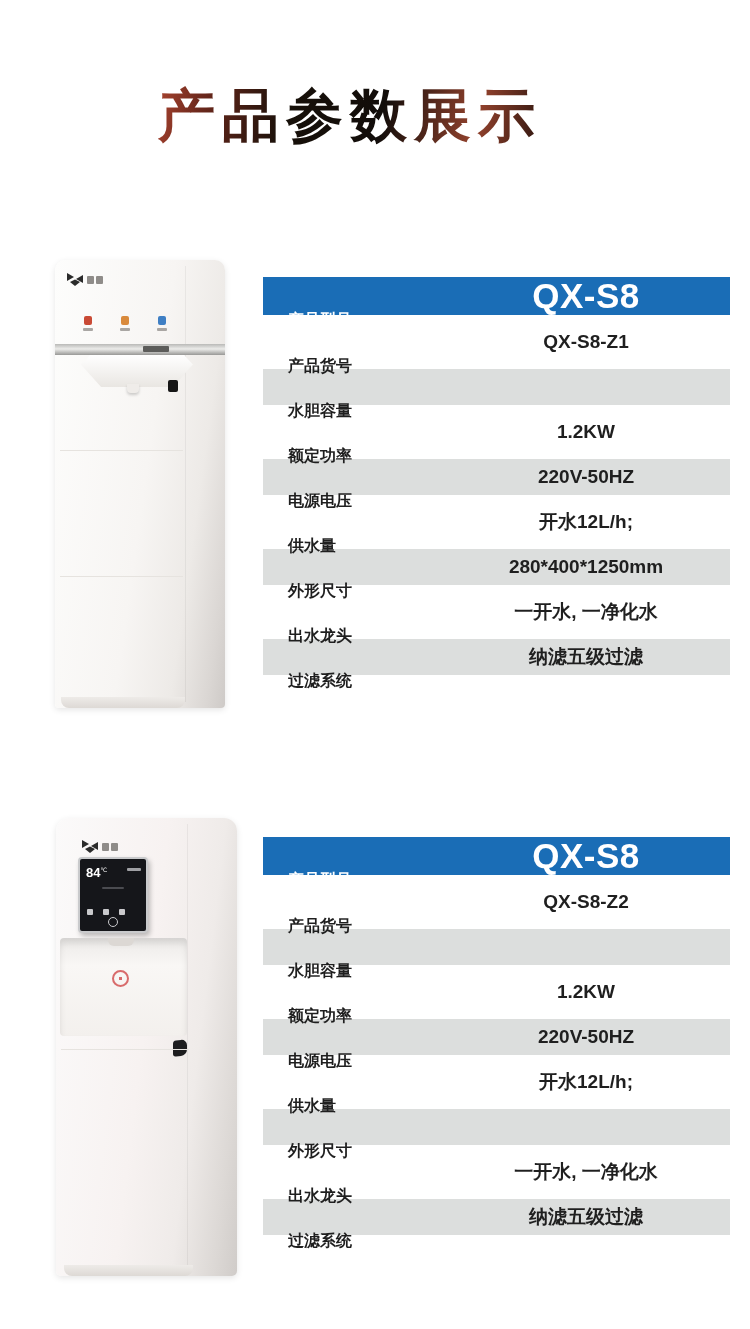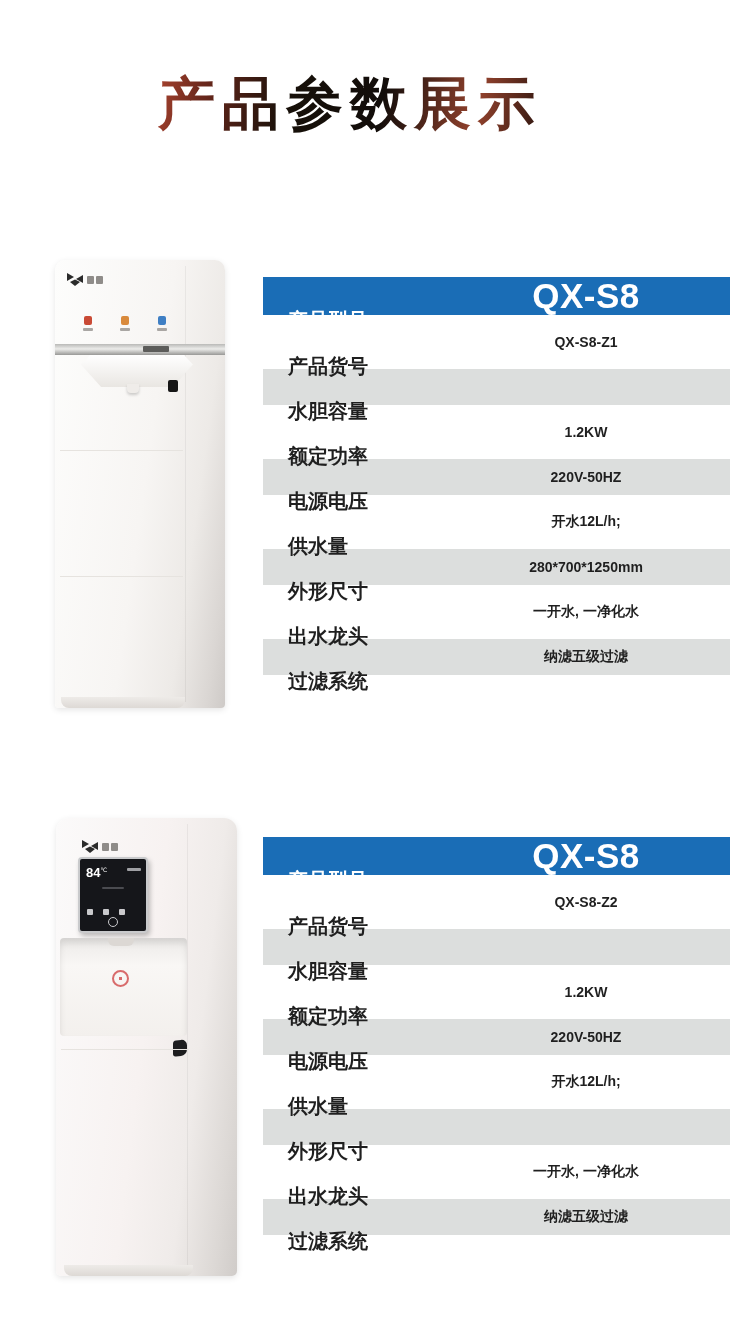--- a/index.html
+++ b/index.html
@@ -2,39 +2,39 @@
 <html><head>
 <meta charset="utf-8">
 <style>
   html,body{margin:0;padding:0;background:#ffffff;}
   .page{
     position:relative;width:750px;height:1329px;background:#ffffff;overflow:hidden;
     font-family:"Liberation Sans","DejaVu Sans",sans-serif;
   }
   
   .page-title{
-    position:absolute;left:158px;top:66px;margin:0;
+    position:absolute;left:158px;top:78px;margin:0;
     font-size:57px;font-weight:800;letter-spacing:7px;color:#3c1a13;
     background:linear-gradient(100deg,#a8432f 0%,#6b281c 12%,#171009 34%,#120d0a 58%,#93422d 82%,#2a140e 100%);
     -webkit-background-clip:text;background-clip:text;-webkit-text-fill-color:transparent;
     white-space:nowrap;
   }
   
   .section{position:absolute;left:0;width:750px;}
   #sec1{top:255px;height:460px;}
   #sec2{top:813px;height:472px;}
   
   .spec-table{position:absolute;left:263px;width:467px;}
   #sec1 .spec-table{top:22px;}
   #sec2 .spec-table{top:24px;}
   .spec-row{display:flex;align-items:center;height:36px;margin-bottom:9px;}
   .spec-row.gray{background:#dcdedd;}
   .spec-row.head{background:#1a6db6;height:38px;}
-  .spec-label{width:154px;padding-left:25px;font-size:20px;font-weight:700;color:#1f1f1f;white-space:nowrap;margin-top:48px;}
-  .spec-value{flex:1;text-align:center;font-size:14px;font-weight:700;color:#1f1f1f;white-space:nowrap;}
+  .spec-label{width:154px;padding-left:25px;font-size:16px;font-weight:700;color:#1f1f1f;white-space:nowrap;margin-top:48px;}
+  .spec-value{flex:1;text-align:center;font-size:19px;font-weight:700;color:#1f1f1f;white-space:nowrap;}
   .spec-row.head .spec-label{color:#ffffff;}
   .spec-row.head .spec-value{color:#ffffff;font-size:35px;letter-spacing:0.5px;}
   
   .fig{position:absolute;}
   #fig1{left:55px;top:5px;width:170px;height:448px;}
   #fig2{left:56px;top:5px;width:181px;height:458px;}
   .d-body{position:absolute;inset:0;border-radius:10px 10px 4px 4px;
     background:linear-gradient(98deg,#fdfdfc 0%,#f7f5f3 52%,#edeae7 76%,#dad6d3 92%,#cecac7 100%);
     box-shadow:0 2px 6px rgba(0,0,0,0.10);}
   #fig2 .d-body{border-radius:13px 13px 5px 5px;
@@ -163,21 +163,21 @@
       <div class="spec-row gray">
         <span class="spec-label">电源电压</span>
         <span class="spec-value">220V-50HZ</span>
       </div>
       <div class="spec-row">
         <span class="spec-label">供水量</span>
         <span class="spec-value">开水12L/h;</span>
       </div>
       <div class="spec-row gray">
         <span class="spec-label">外形尺寸</span>
-        <span class="spec-value">280*700*1250mm</span>
+        <span class="spec-value">280*400*1250mm</span>
       </div>
       <div class="spec-row">
         <span class="spec-label">出水龙头</span>
         <span class="spec-value">一开水, 一净化水</span>
       </div>
       <div class="spec-row gray">
         <span class="spec-label">过滤系统</span>
         <span class="spec-value">纳滤五级过滤</span>
       </div>
     </div>

